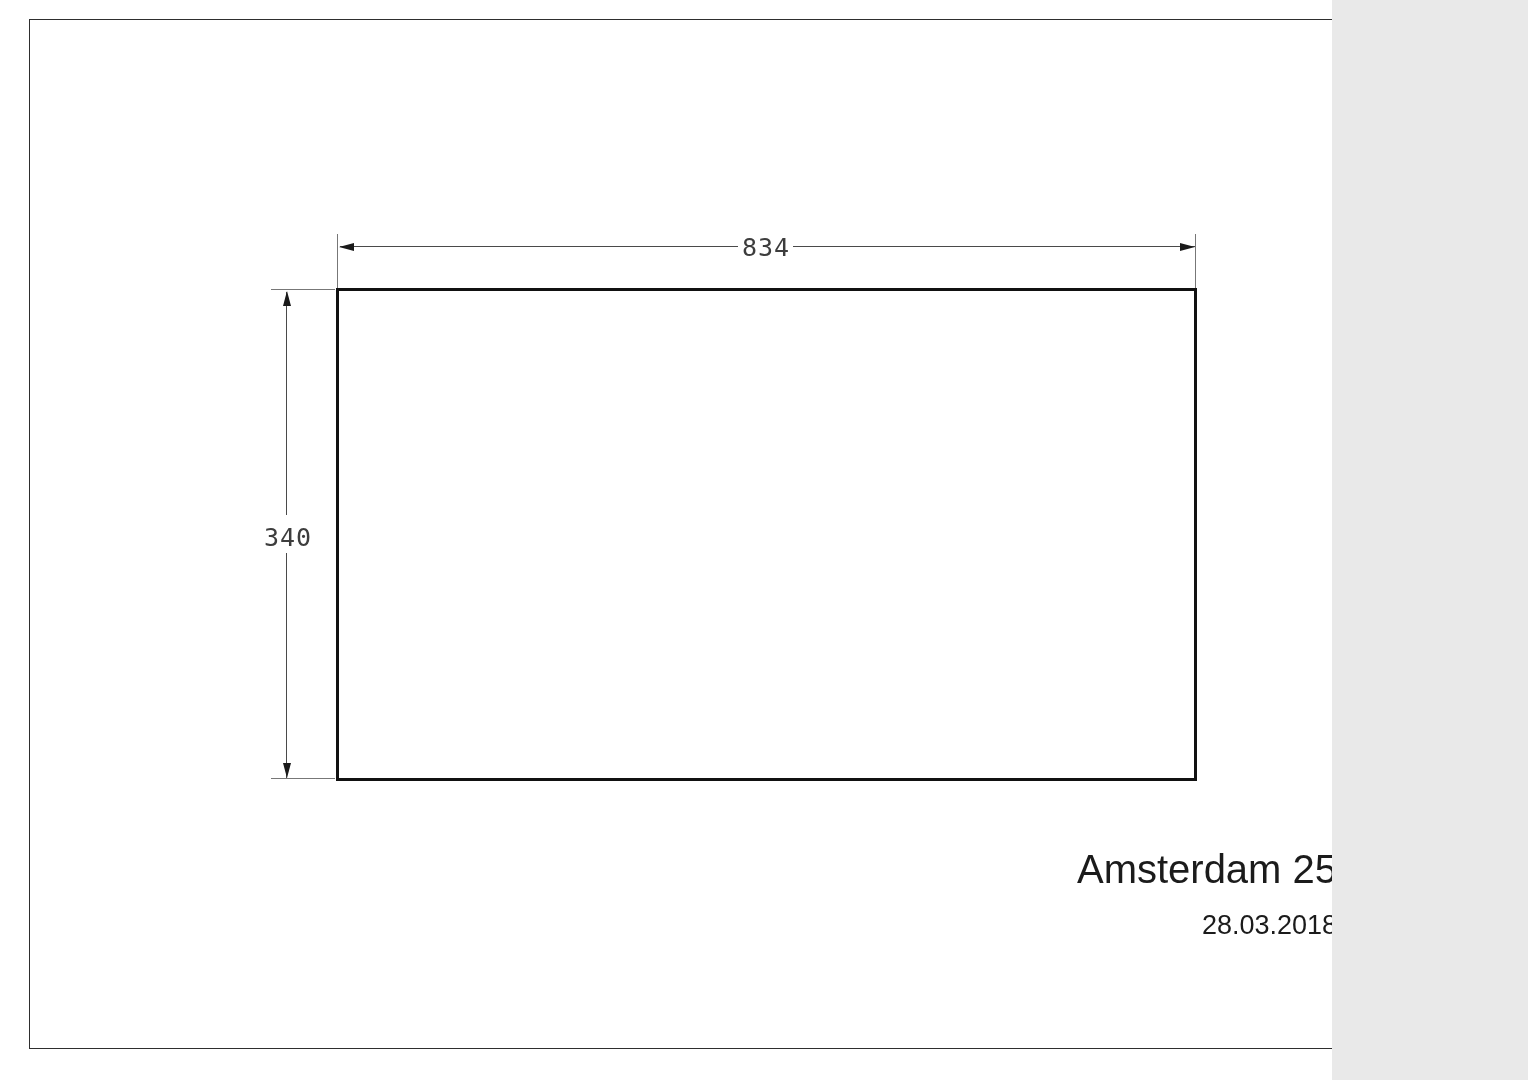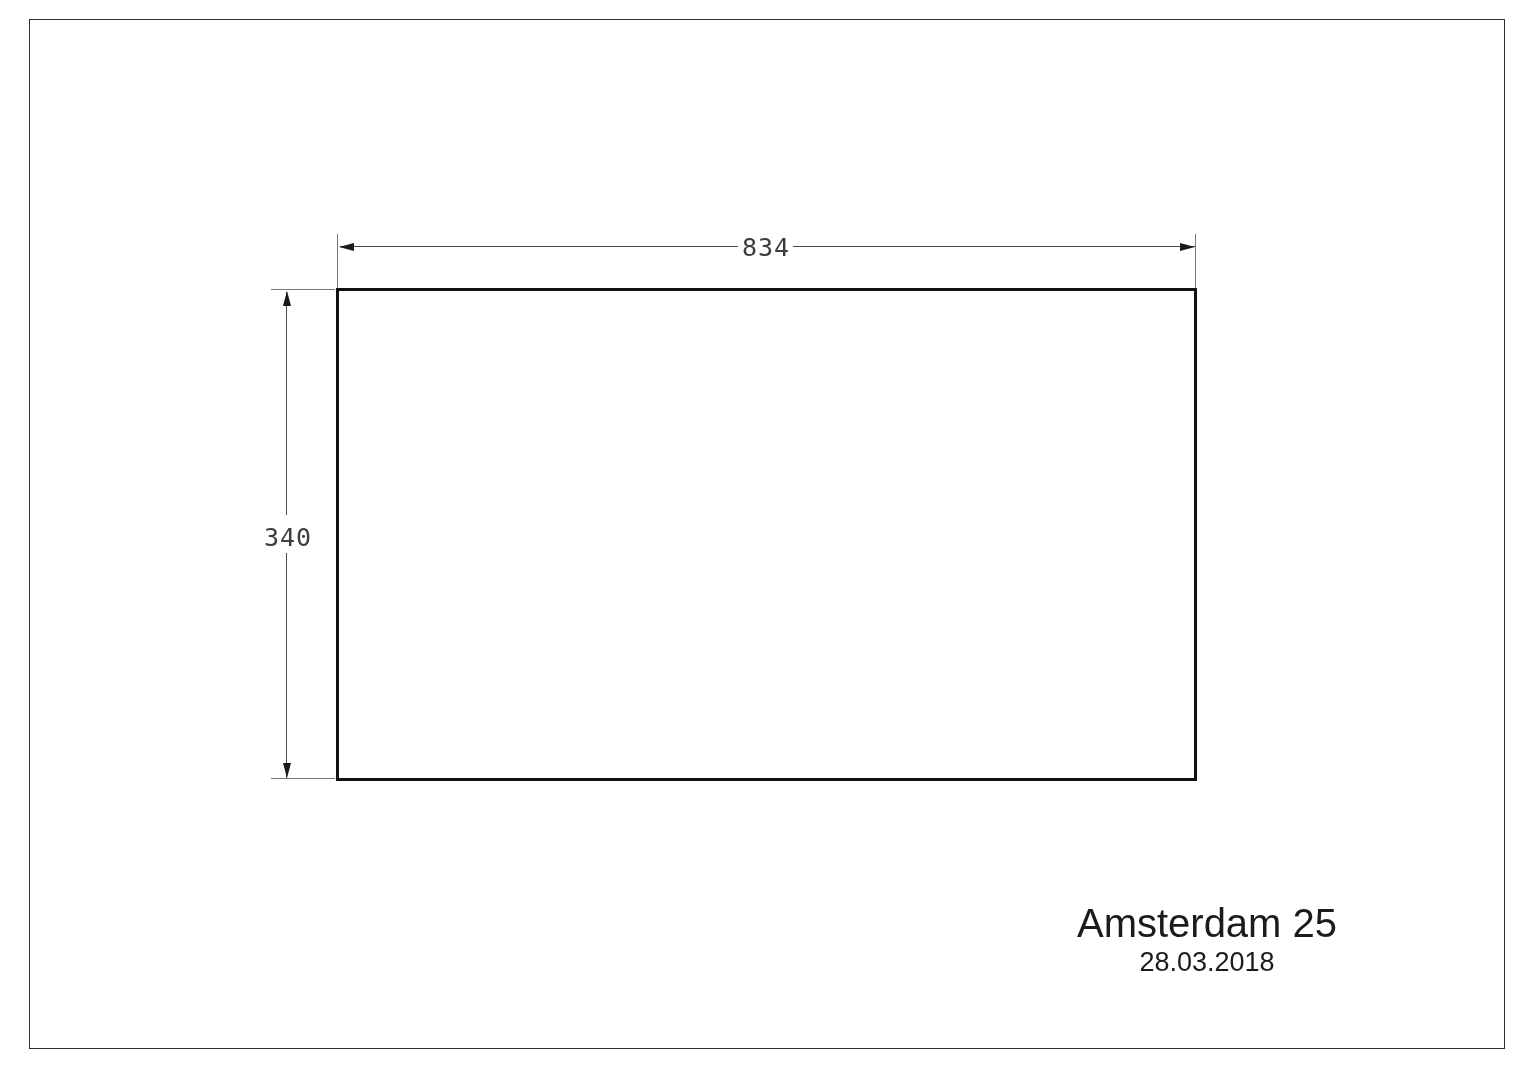--- a/index.html
+++ b/index.html
@@ -2,21 +2,21 @@
 <html style="--paper: #ffffff; --frame-border: #2e2e2e; --outline: #111111; --dim-line: #4a4a4a; --ext-line: #777777; --dim-text: #3d3d3d; --arrow: #1a1a1a; --title-text: #1b1b1b;"><head>
 <meta charset="utf-8">
 <style>
   html, body {
     margin: 0;
     padding: 0;
     background: #e9e9e9;
   }
   .page {
     position: relative;
-    width: 1528px;
+    width: 1332px;
     height: 1080px;
     background: var(--paper, #ffffff);
     font-family: "Liberation Sans", sans-serif;
     overflow: hidden;
   }
   .frame {
     position: absolute;
     left: 29px;
     top: 19px;
     width: 1476px;
@@ -88,38 +88,38 @@
     letter-spacing: 1px;
     color: var(--dim-text, #3d3d3d);
     white-space: nowrap;
   }
   .dim-label-width { left: 766px; top: 247px; }
   .dim-label-height { left: 288px; top: 537px; }
   
   .title-block {
     position: absolute;
     left: 1207px;
-    top: 902px;
+    top: 848px;
     transform: translateX(-50%);
-    text-align: center;
+    text-align: right;
     color: var(--title-text, #1b1b1b);
     white-space: nowrap;
   }
   .title-model {
     font-size: 40px;
     line-height: 42px;
   }
   .title-size {
     font-size: 40px;
     line-height: 42px;
   }
   .title-date {
     font-size: 27px;
     line-height: 32px;
-    margin-top: 2px;
+    margin-top: 19px;
   }
 </style>
 </head>
 <body>
 
 <div class="page">
   <div class="frame"></div>
 
   <div class="sink-rect"></div>
 

